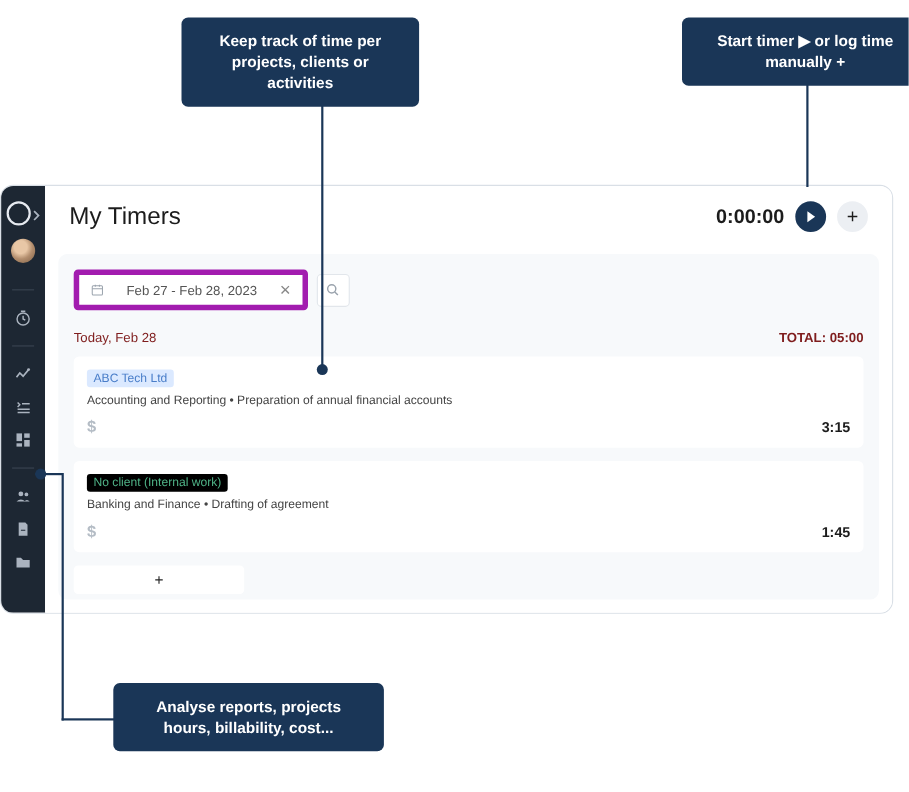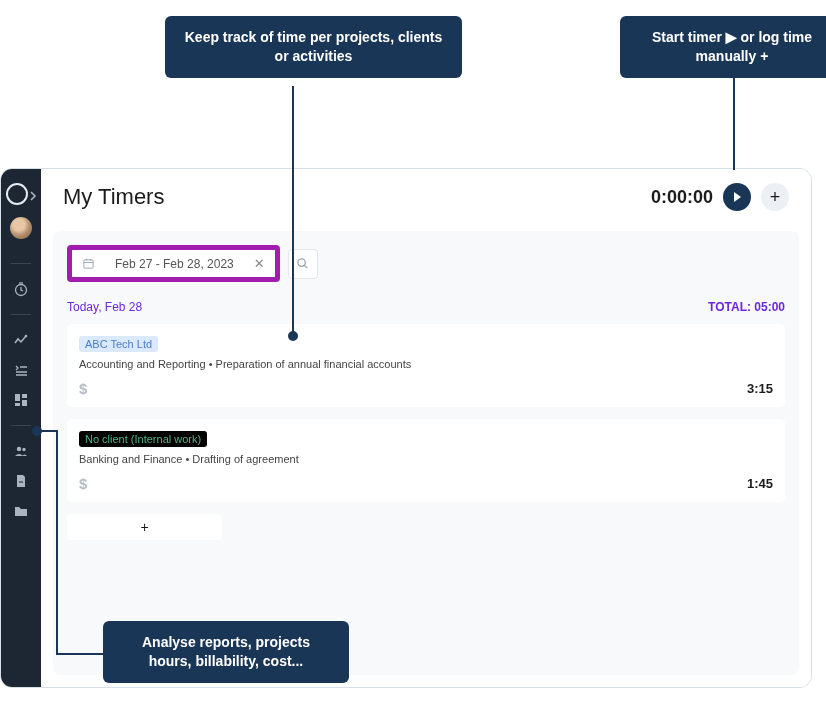--- a/index.html
+++ b/index.html
@@ -10,33 +10,33 @@
   background: #1a3657;
   color: #fff;
   padding: 12px 18px;
   border-radius: 6px;
   font-weight: 600;
   text-align: center;
   font-size: 14px;
   line-height: 1.35;
   z-index: 10;
 }
-.callout-1 { left: 165px; top: 16px; width: 297px; }
+.callout-1 { left: 165px; top: 16px; width: 216px; }
 .callout-2 { left: 620px; top: 16px; width: 224px; }
 .callout-3 { left: 103px; top: 621px; width: 246px; }
 
 .connector { position: absolute; z-index: 5; }
 .dot { width: 10px; height: 10px; background: #1a3657; border-radius: 50%; position: absolute; }
 .line-v { width: 2px; background: #1a3657; position: absolute; }
 .line-h { height: 2px; background: #1a3657; position: absolute; }
 
 .app-window {
   position: absolute;
   left: 0; top: 168px;
-  width: 812px; height: 520px;
+  width: 812px; height: 390px;
   border: 1px solid #d9dfe6;
   border-radius: 12px;
   overflow: hidden;
   background: #fff;
   display: flex;
 }
 
 .sidebar {
   width: 40px;
   background: #1d2733;
@@ -101,21 +101,21 @@
 .date-picker .clear { color: #888; cursor: pointer; font-size: 13px; }
 .search-btn {
   background: #fff; border: 1px solid #e2e6eb; border-radius: 4px;
   width: 30px; height: 30px; display: flex; align-items: center; justify-content: center;
   cursor: pointer; color: #888;
 }
 .view-toggle { margin-left: auto; display: flex; border: 1px solid #d0d7de; border-radius: 5px; overflow: hidden; }
 .view-toggle .seg { padding: 6px 14px; font-size: 12px; color: #555; cursor: pointer; background: #fff; }
 .view-toggle .seg.active { background: #eaf3ff; color: #4a8fd6; border-right: 1px solid #d0d7de; }
 
-.day-row { display: flex; justify-content: space-between; align-items: center; font-size: 12px; margin-bottom: 10px; color: #6d28d9; }
+.day-row { display: flex; justify-content: space-between; align-items: center; font-size: 12px; margin-bottom: 10px; color: #7f1d1d; }
 .day-total { font-weight: 700; font-size: 12px; }
 
 .entry {
   background: #fff; border-radius: 5px; padding: 10px 12px 10px 12px; margin-bottom: 12px;
 }
 .client-badge {
   display: inline-block; font-size: 11px; padding: 2px 6px; border-radius: 3px;
   margin-bottom: 6px;
 }
 .client-badge.blue { background: #dbe9ff; color: #4a7ec9; }

